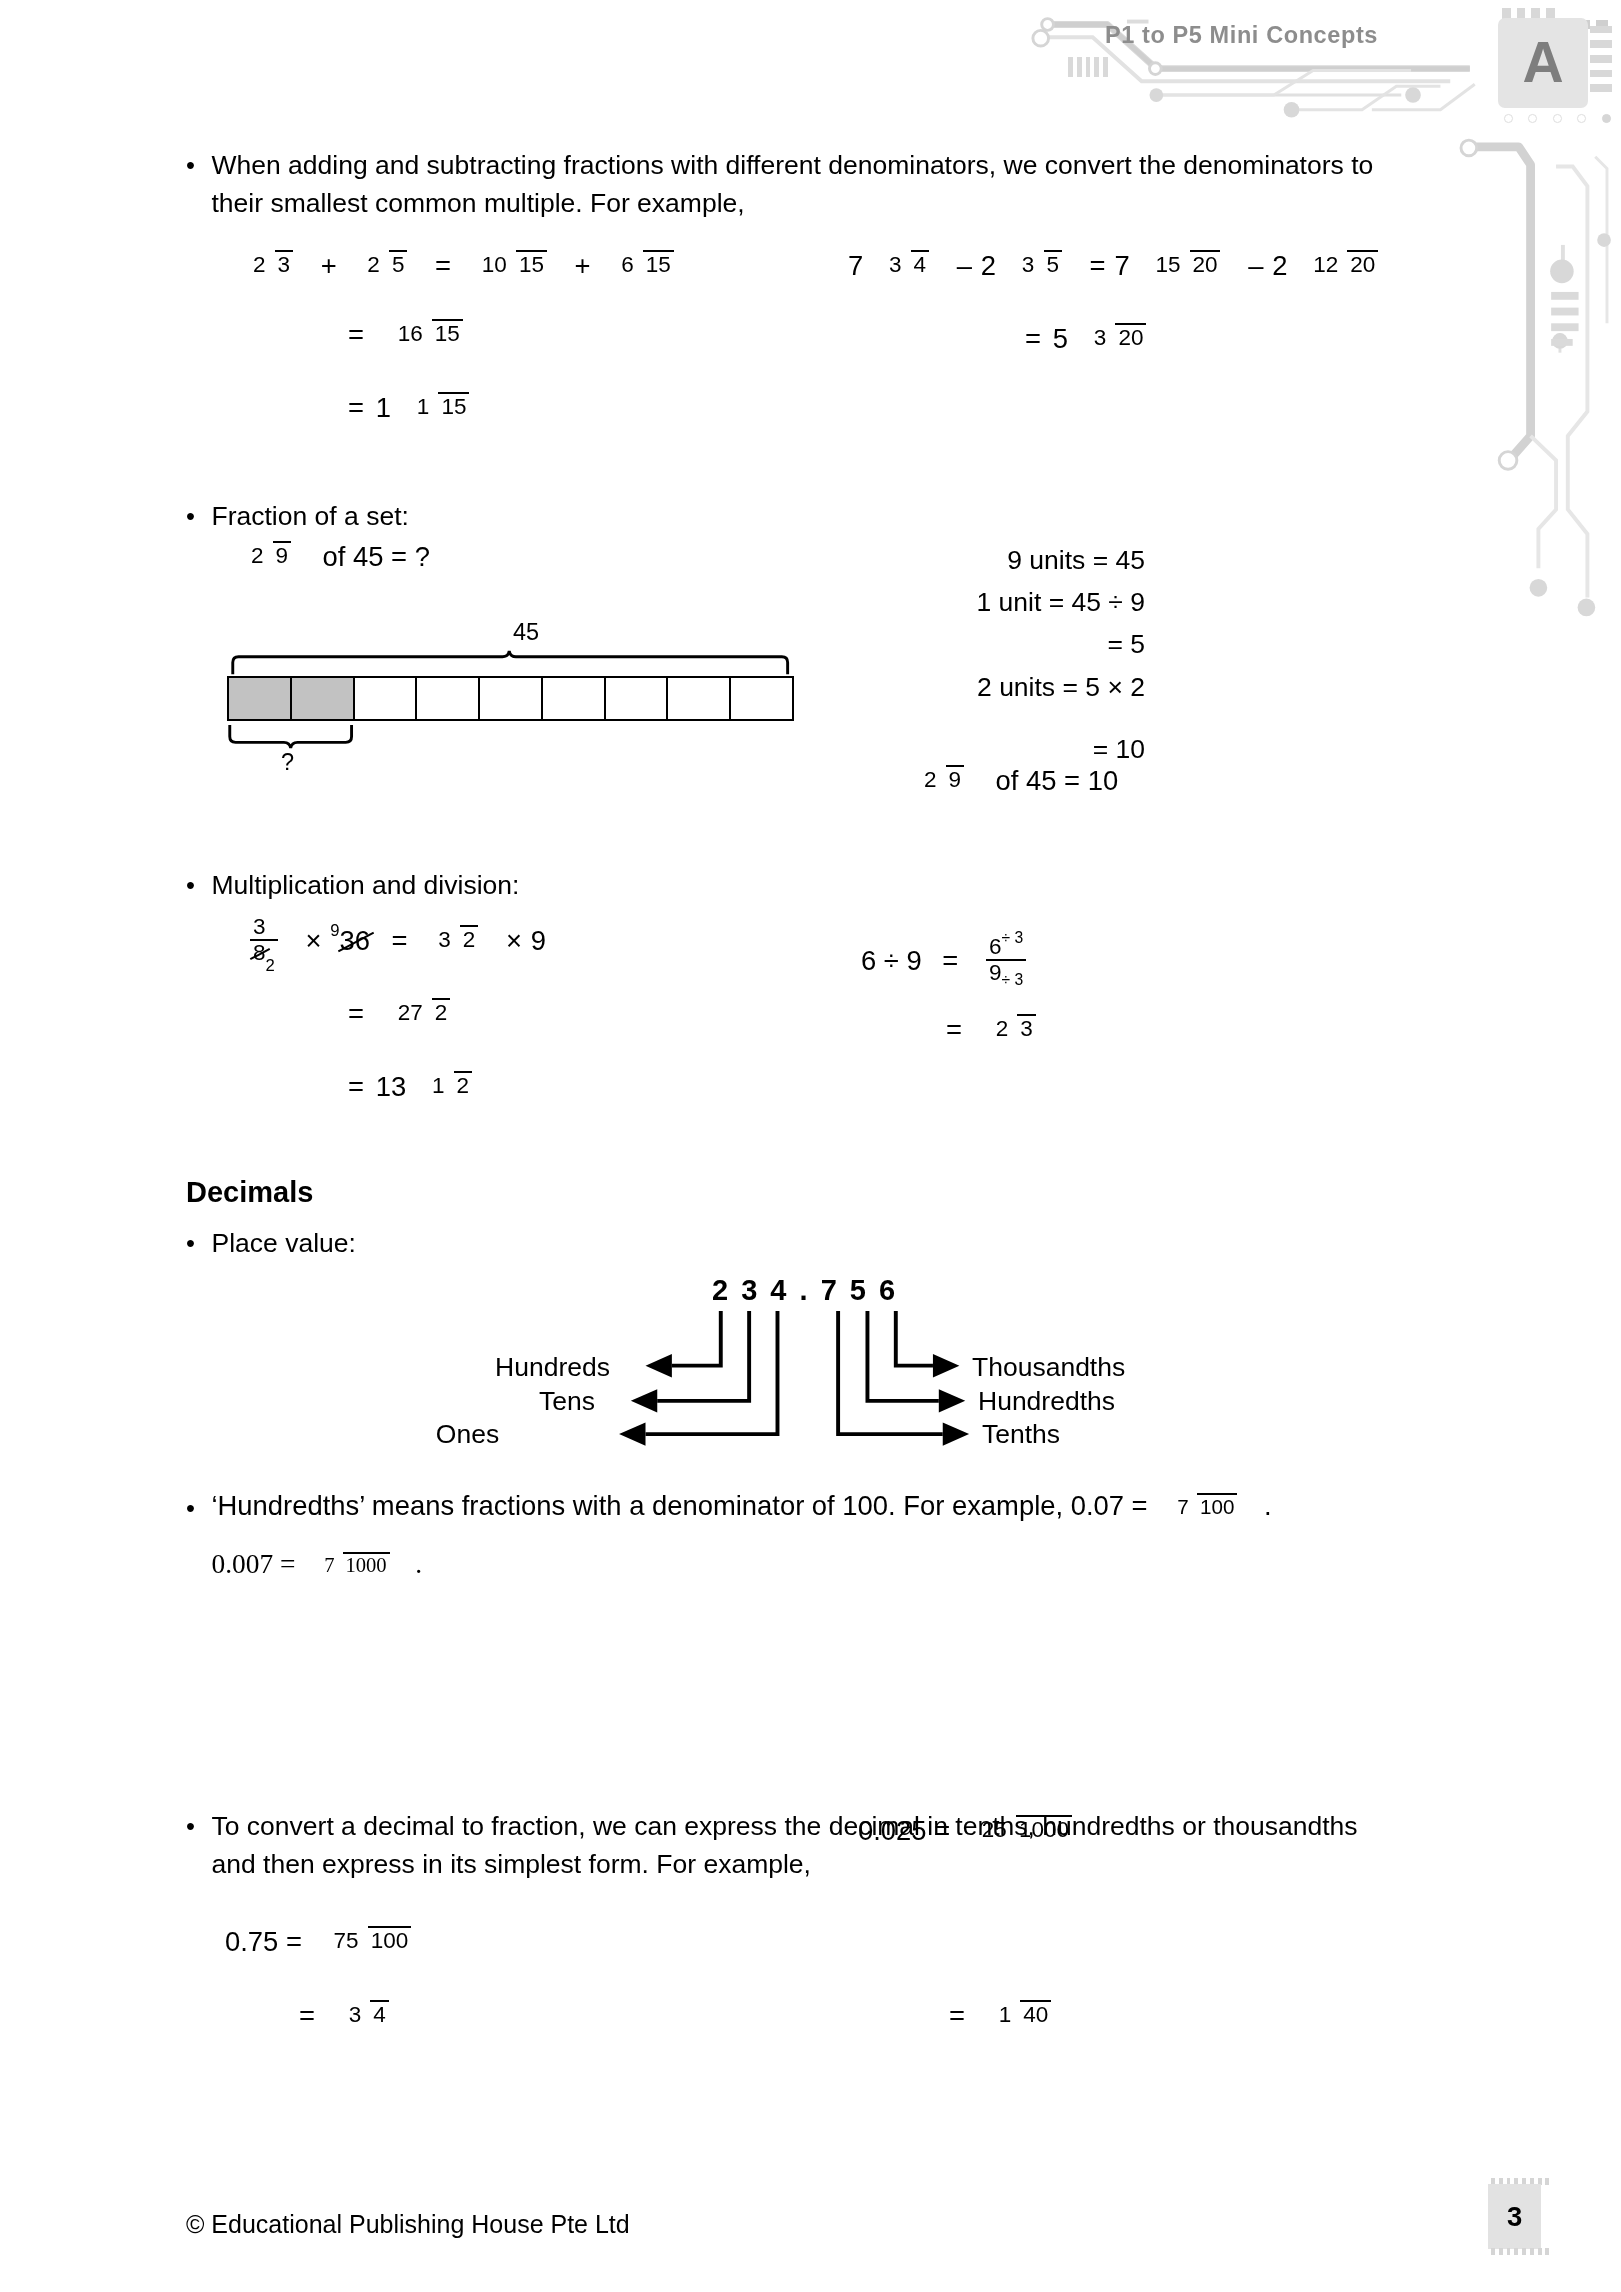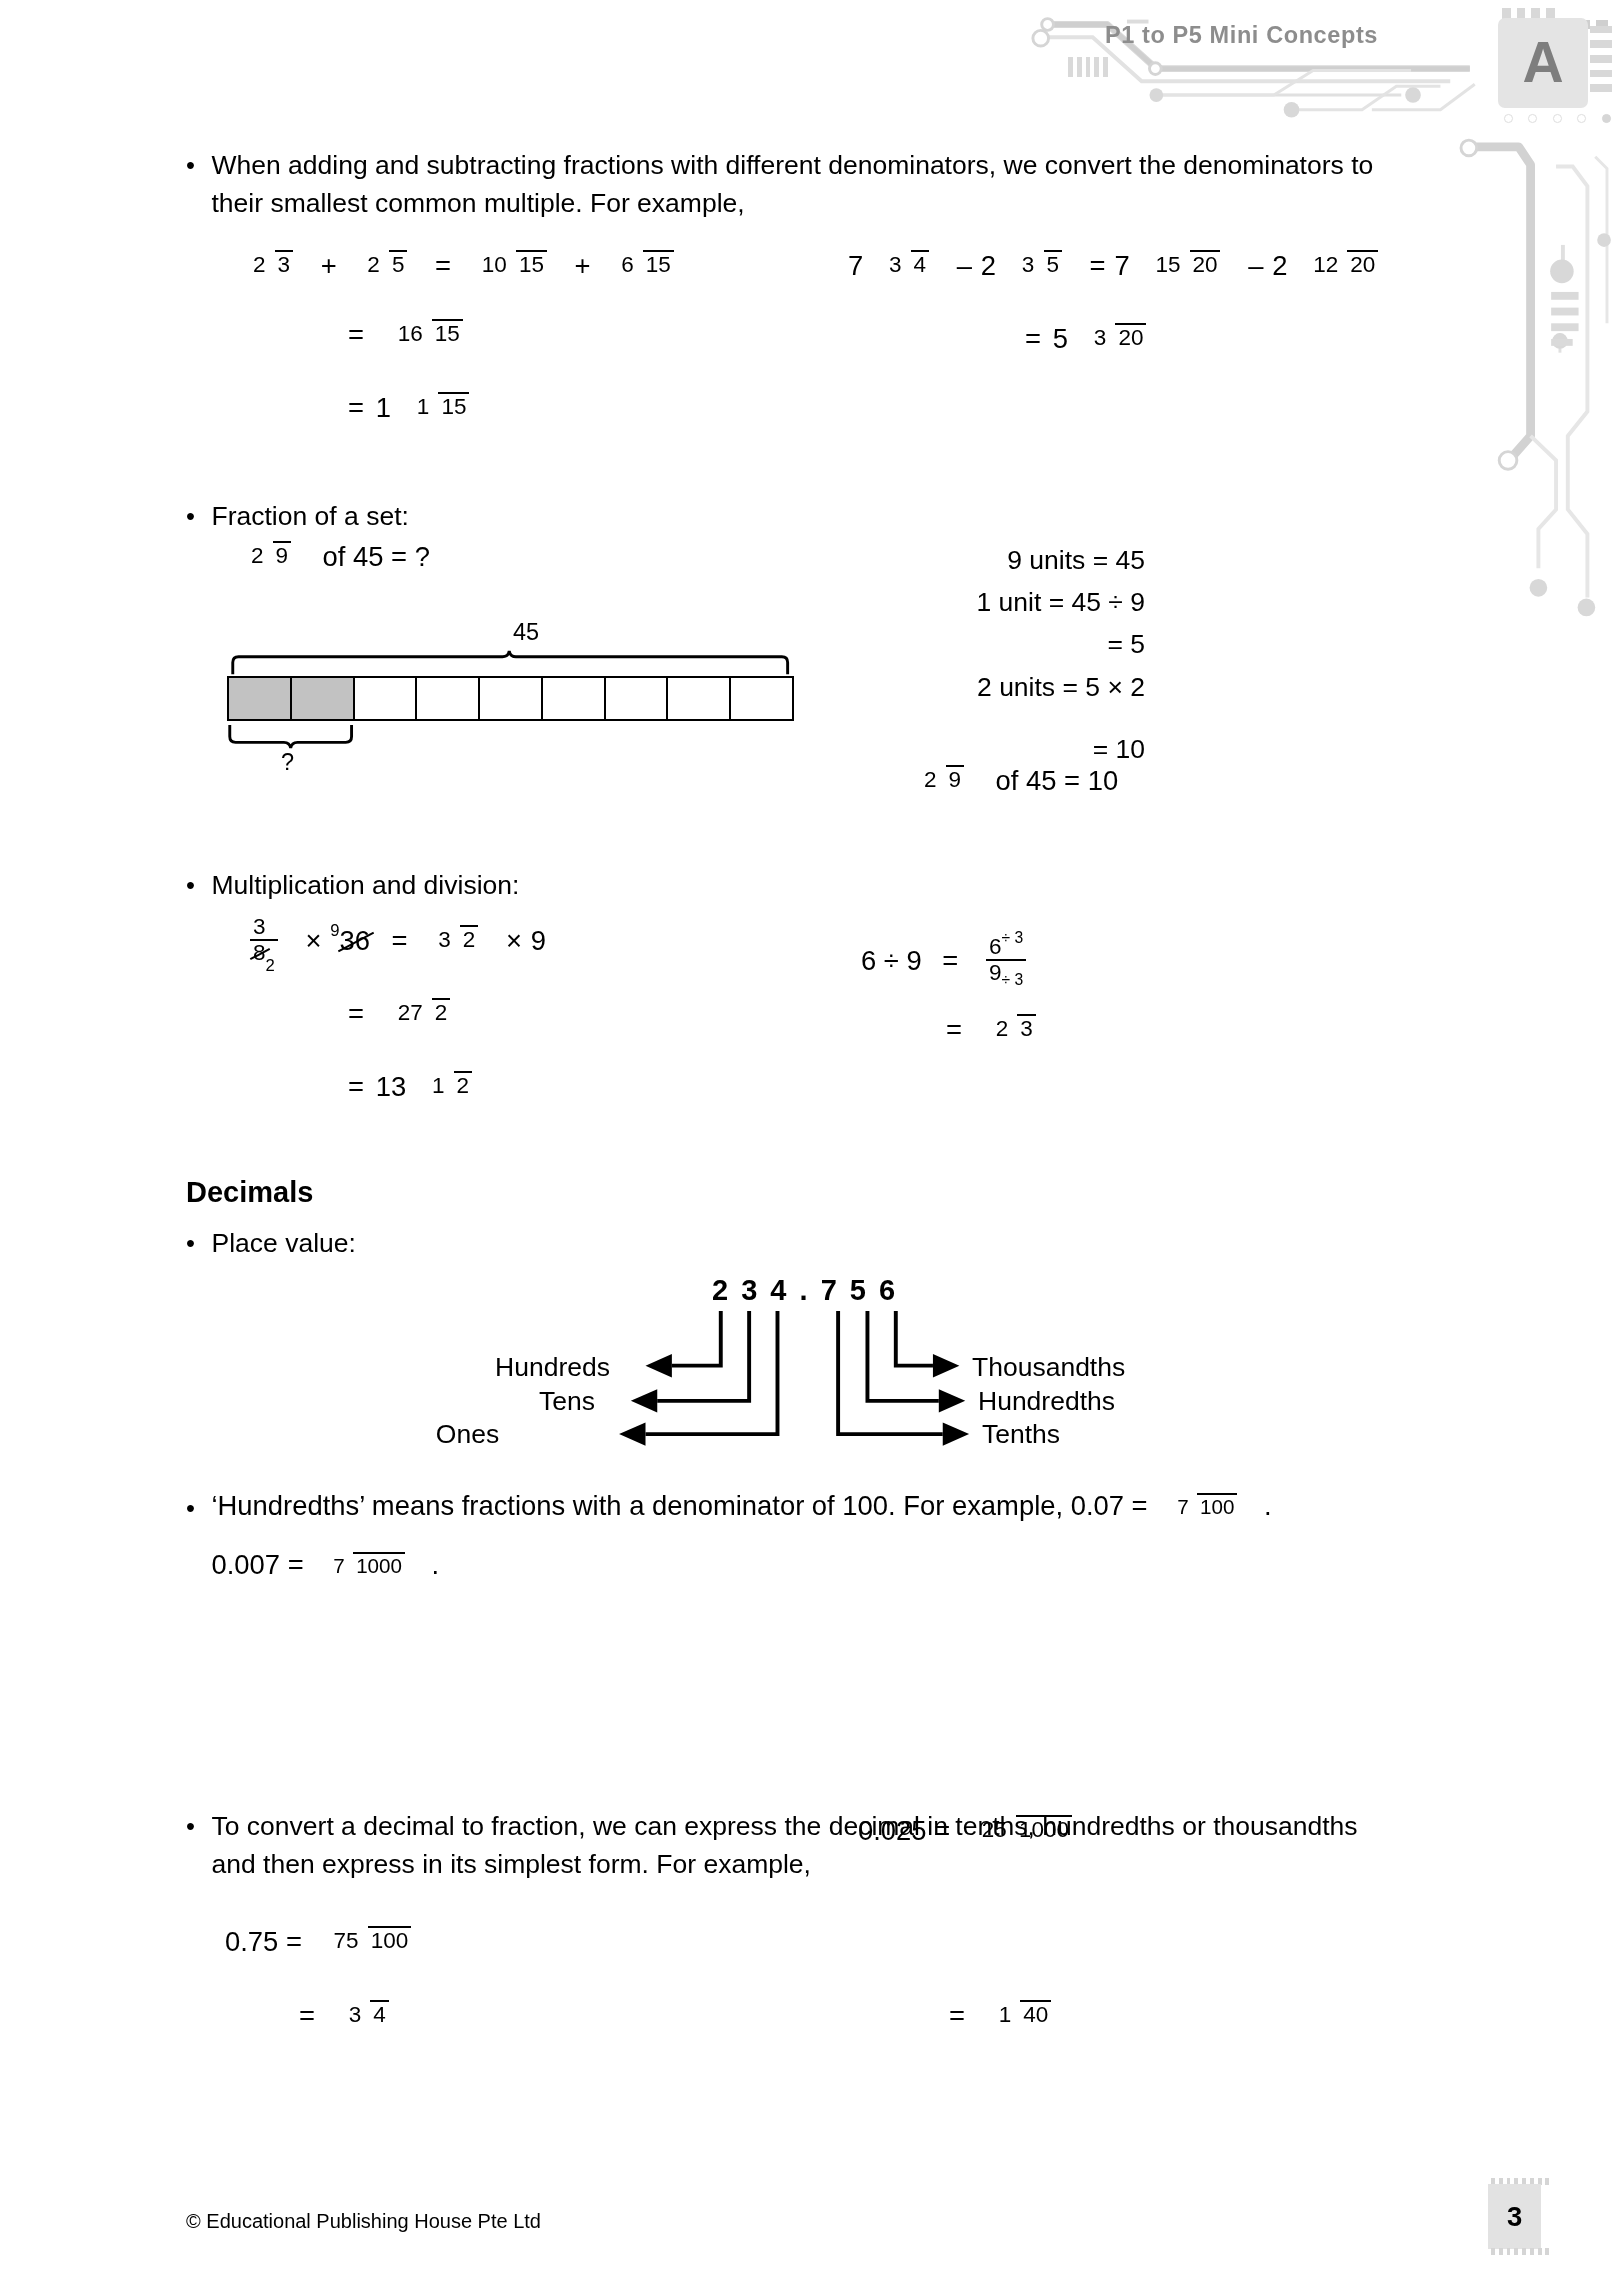--- a/index.html
+++ b/index.html
@@ -87,21 +87,21 @@
   .cell.shaded { background: #c2c2c2; }
   .lbl45 { position: absolute; font-size: 23.5px; }
   .lblq { position: absolute; font-size: 23.5px; }
 
   
   .pv { position: absolute; }
   .pvnum { position: absolute; font-size: 29px; font-weight: bold; letter-spacing: 2.5px; white-space: nowrap; }
   .pvlabel { position: absolute; font-size: 26.5px; white-space: nowrap; }
 
   
-  .footer-copy { position: absolute; left: 186px; top: 2210px; font-size: 20px; }
+  .footer-copy { position: absolute; left: 186px; top: 2210px; font-size: 25px; }
   .pagebox {
     position: absolute; left: 1488px; top: 2184px;
     width: 53px; height: 65px; background: #e2e2e2;
     display: flex; align-items: center; justify-content: center;
     font-size: 27.4px; font-weight: bold;
   }
   .pagebox-pins { position: absolute; display: flex; gap: 3.9px; }
   .pagebox-pins i { display: block; width: 3.9px; height: 6.9px; background: #d5d5d5; }
 </style>
 </head>
@@ -467,21 +467,21 @@
       <div class="mathline" style="display:block; padding-bottom:27.4px;">
         <span>‘Hundredths’ means fractions with a denominator of 100. For example, 0.07 =</span>
         <span class="frac sm">
           <span class="num">7</span>
           <span class="den">100</span>
         </span>
         <span>.</span>
       </div>
 
 
-      <div class="mathline" style="display:block;">
+      <div class="mathline" style="display:block;font-family:Liberation Serif, serif;">
         <span>0.007 =</span>
         <span class="frac sm">
           <span class="num">7</span>
           <span class="den">1000</span>
         </span>
         <span>.</span>
       </div>
     </div>
   </div>
 

